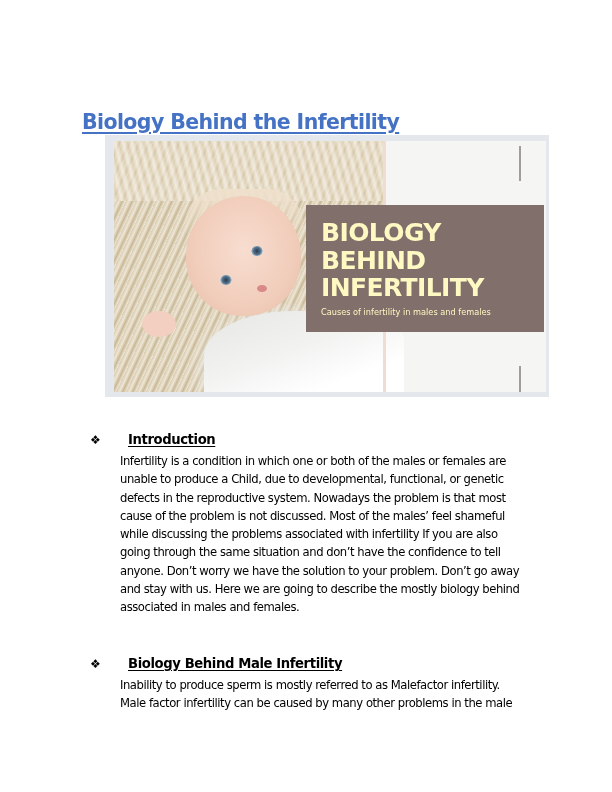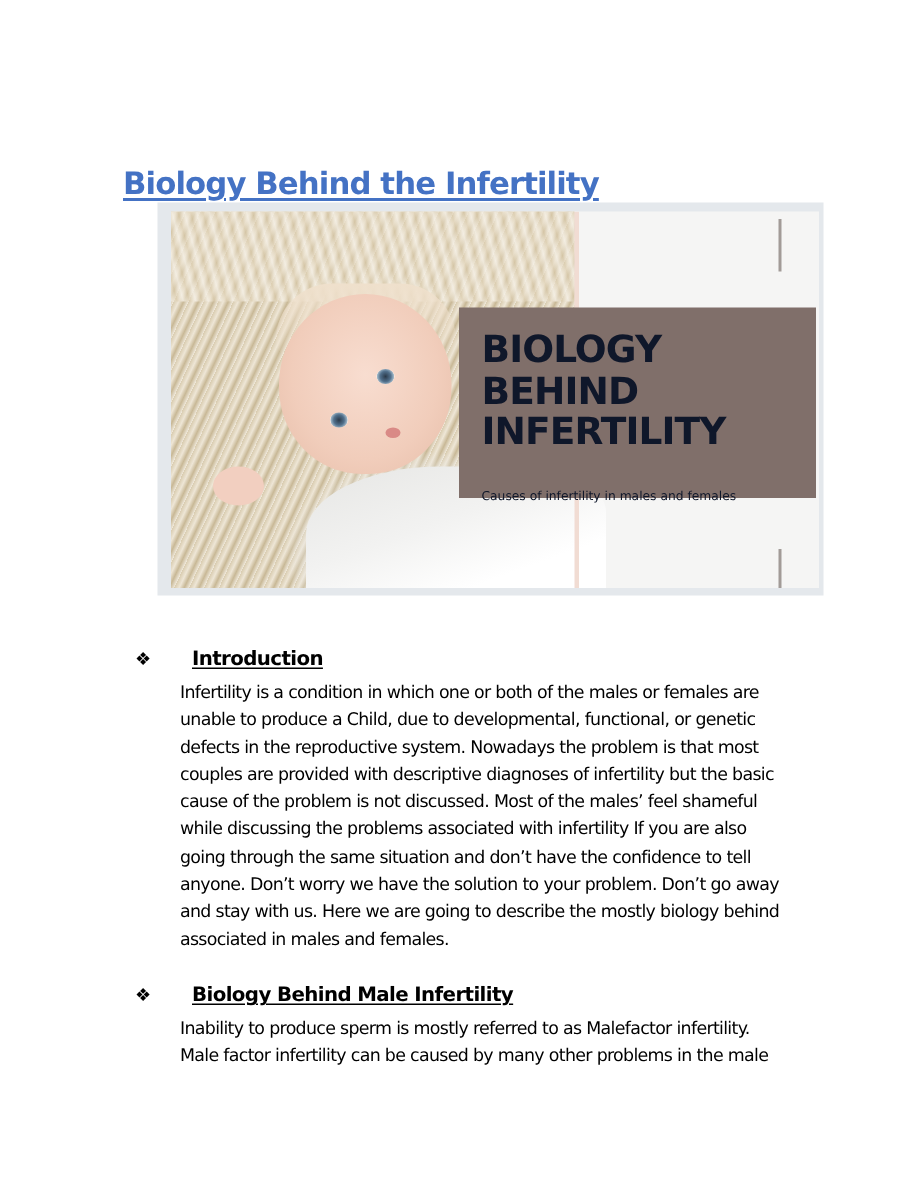--- a/index.html
+++ b/index.html
@@ -57,28 +57,28 @@
   }
   .hand { position: absolute; left: 28px; top: 170px; width: 34px; height: 26px; border-radius: 50%; background: #f2cfc0; }
   .photo-edge { position: absolute; left: 269px; top: 0; width: 3px; height: 251px; background: #f1dcd3; }
 
   .deco-line { position: absolute; width: 2px; background: #a29b97; }
   .deco-line.top { left: 405px; top: 5px; height: 35px; }
   .deco-line.bottom { left: 405px; top: 225px; height: 26px; }
 
   .title-box {
     position: absolute; left: 192px; top: 64px; width: 238px; height: 127px;
-    background: #806f6a; color: #0f172a; padding: 14px 0 0 15px;
+    background: #806f6a; color: #fef9c3; padding: 14px 0 0 15px;
   }
   .title-box .big {
     font-family: "DejaVu Sans", sans-serif; font-weight: bold;
     font-size: 25px; line-height: 27.5px; letter-spacing: -0.6px; white-space: nowrap;
   }
   .title-box .sub {
-    margin-top: 23px; font-family: "DejaVu Sans", sans-serif; font-size: 8.2px; letter-spacing: 0px; white-space: nowrap;
+    margin-top: 5px; font-family: "DejaVu Sans", sans-serif; font-size: 8.2px; letter-spacing: 0px; white-space: nowrap;
   }
 
   
   .section { position: absolute; left: 90px; width: 440px; }
   .section-heading { display: flex; align-items: baseline; height: 20px; }
   .bullet-icon { font-family: "DejaVu Sans", sans-serif; font-size: 12px; width: 18px; display: inline-block; }
   .heading-text {
     font-family: "DejaVu Sans", sans-serif; font-weight: bold; font-size: 13.2px;
     letter-spacing: -0.4px; text-decoration: underline; text-underline-offset: 2px; margin-left: 20px;
   }
@@ -120,21 +120,20 @@
 
 <div class="section sec-intro">
   <div class="section-heading">
     <span class="bullet-icon">❖</span>
     <span class="heading-text">Introduction</span>
   </div>
   <div>
     <span class="body-line">Infertility is a condition in which one or both of the males or females are</span>
     <span class="body-line">unable to produce a Child, due to developmental, functional, or genetic</span>
     <span class="body-line">defects in the reproductive system. Nowadays the problem is that most</span>
-    <span class="body-line">couples are provided with descriptive diagnoses of infertility but the basic</span>
     <span class="body-line">cause of the problem is not discussed. Most of the males’ feel shameful</span>
     <span class="body-line">while discussing the problems associated with infertility If you are also</span>
     <span class="body-line">going through the same situation and don’t have the confidence to tell</span>
     <span class="body-line">anyone. Don’t worry we have the solution to your problem. Don’t go away</span>
     <span class="body-line">and stay with us. Here we are going to describe the mostly biology behind</span>
     <span class="body-line">associated in males and females.</span>
   </div>
 </div>
 
 <div class="section sec-male">

